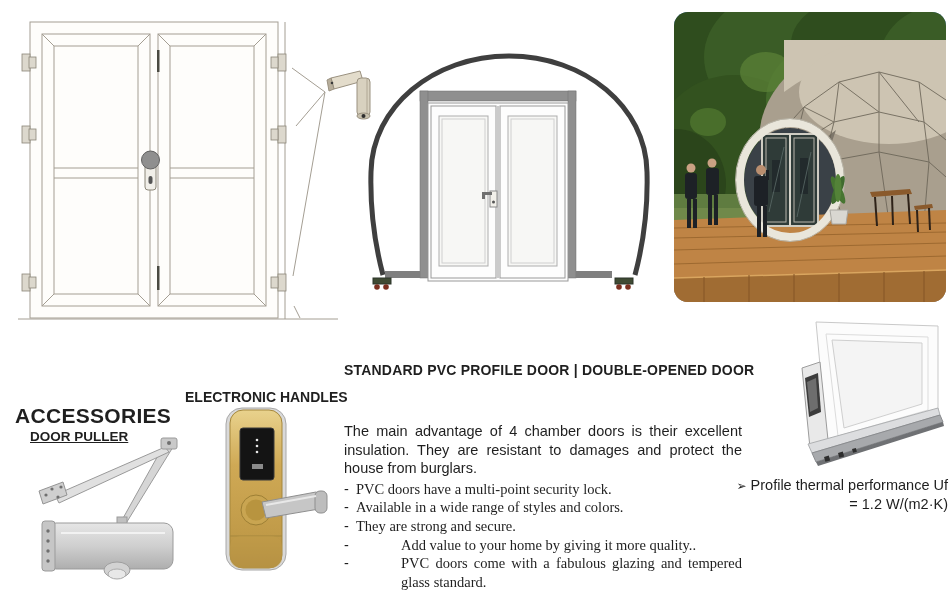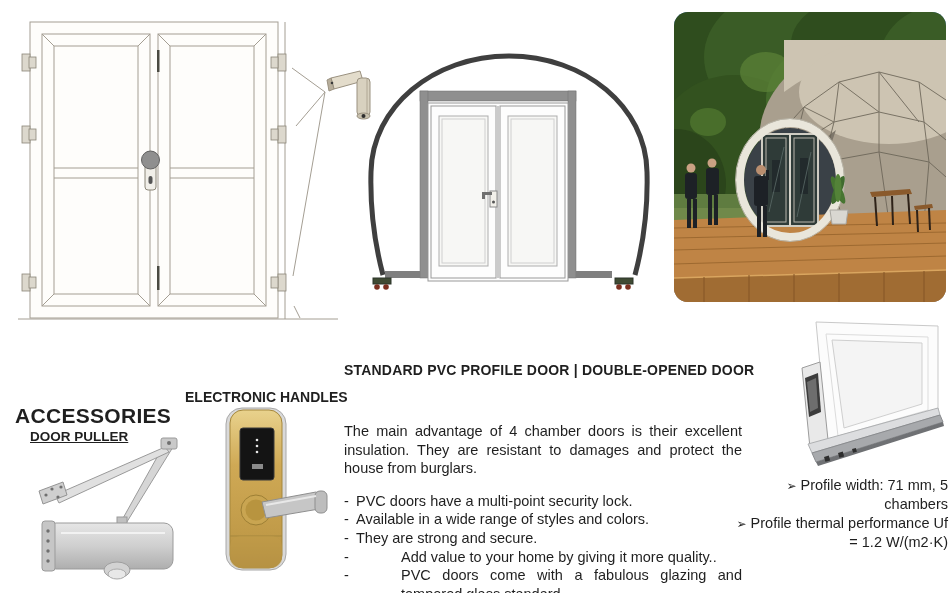--- a/index.html
+++ b/index.html
@@ -7,25 +7,25 @@
         font-family:"Liberation Sans",sans-serif;color:#1f1f1f;}
   .abs{position:absolute;}
   
   .main-title{left:344px;top:362px;width:400px;text-align:center;
               font-size:14px;font-weight:bold;letter-spacing:.2px;white-space:nowrap;}
   .accessories-h{left:15px;top:387px;font-size:21px;font-weight:bold;letter-spacing:.3px;margin-top:17px;}
   .puller-h{left:30px;top:429px;font-size:13.5px;font-weight:bold;text-decoration:underline;}
   .ehandles-h{left:185px;top:389px;font-size:14px;font-weight:bold;}
   
   .text-col{left:344px;top:392px;width:398px;font-size:14.5px;line-height:18.6px;}
-  .para{text-align:justify;margin-bottom:14px;}
+  .para{text-align:justify;margin-bottom:2px;}
   .b-row{display:flex;}
   .b-row .dash{flex:0 0 12px;}
   .b-row.wide .dash{flex:0 0 57px;}
-  .b-row .btxt{flex:1;text-align:justify;}
+  .b-row .btxt{flex:1;text-align:justify;font-family:Liberation Serif, serif;}
   
   .specs{left:734px;top:476px;width:214px;font-size:14.5px;line-height:18px;text-align:right;}
   .spec-item{margin-bottom:1px;}
   .spec-item .arrow{font-size:12px;padding-right:4px;}
   svg{display:block;}
   .photo-wrap{left:674px;top:12px;width:272px;height:290px;border-radius:14px;overflow:hidden;}
 </style>
 </head>
 <body>
 
@@ -378,20 +378,17 @@
       <div class="btxt">PVC doors come with a fabulous glazing and tempered glass standard.</div>
     </div>
     <div class="b-row">
       <span class="dash">-</span>
       <div class="btxt">It has a very simple maintenance.</div>
     </div>
   </div>
 
   <div class="abs specs">
     <div class="spec-item">
-      <span class="arrow">➢</span><span>Profile width: 71 mm, 5 chambers</span>
-    </div>
-    <div class="spec-item">
       <span class="arrow">➢</span><span>Profile thermal performance Uf = 1.2 W/(m2·K)</span>
     </div>
   </div>
 
 </div>
 
 </body></html>

